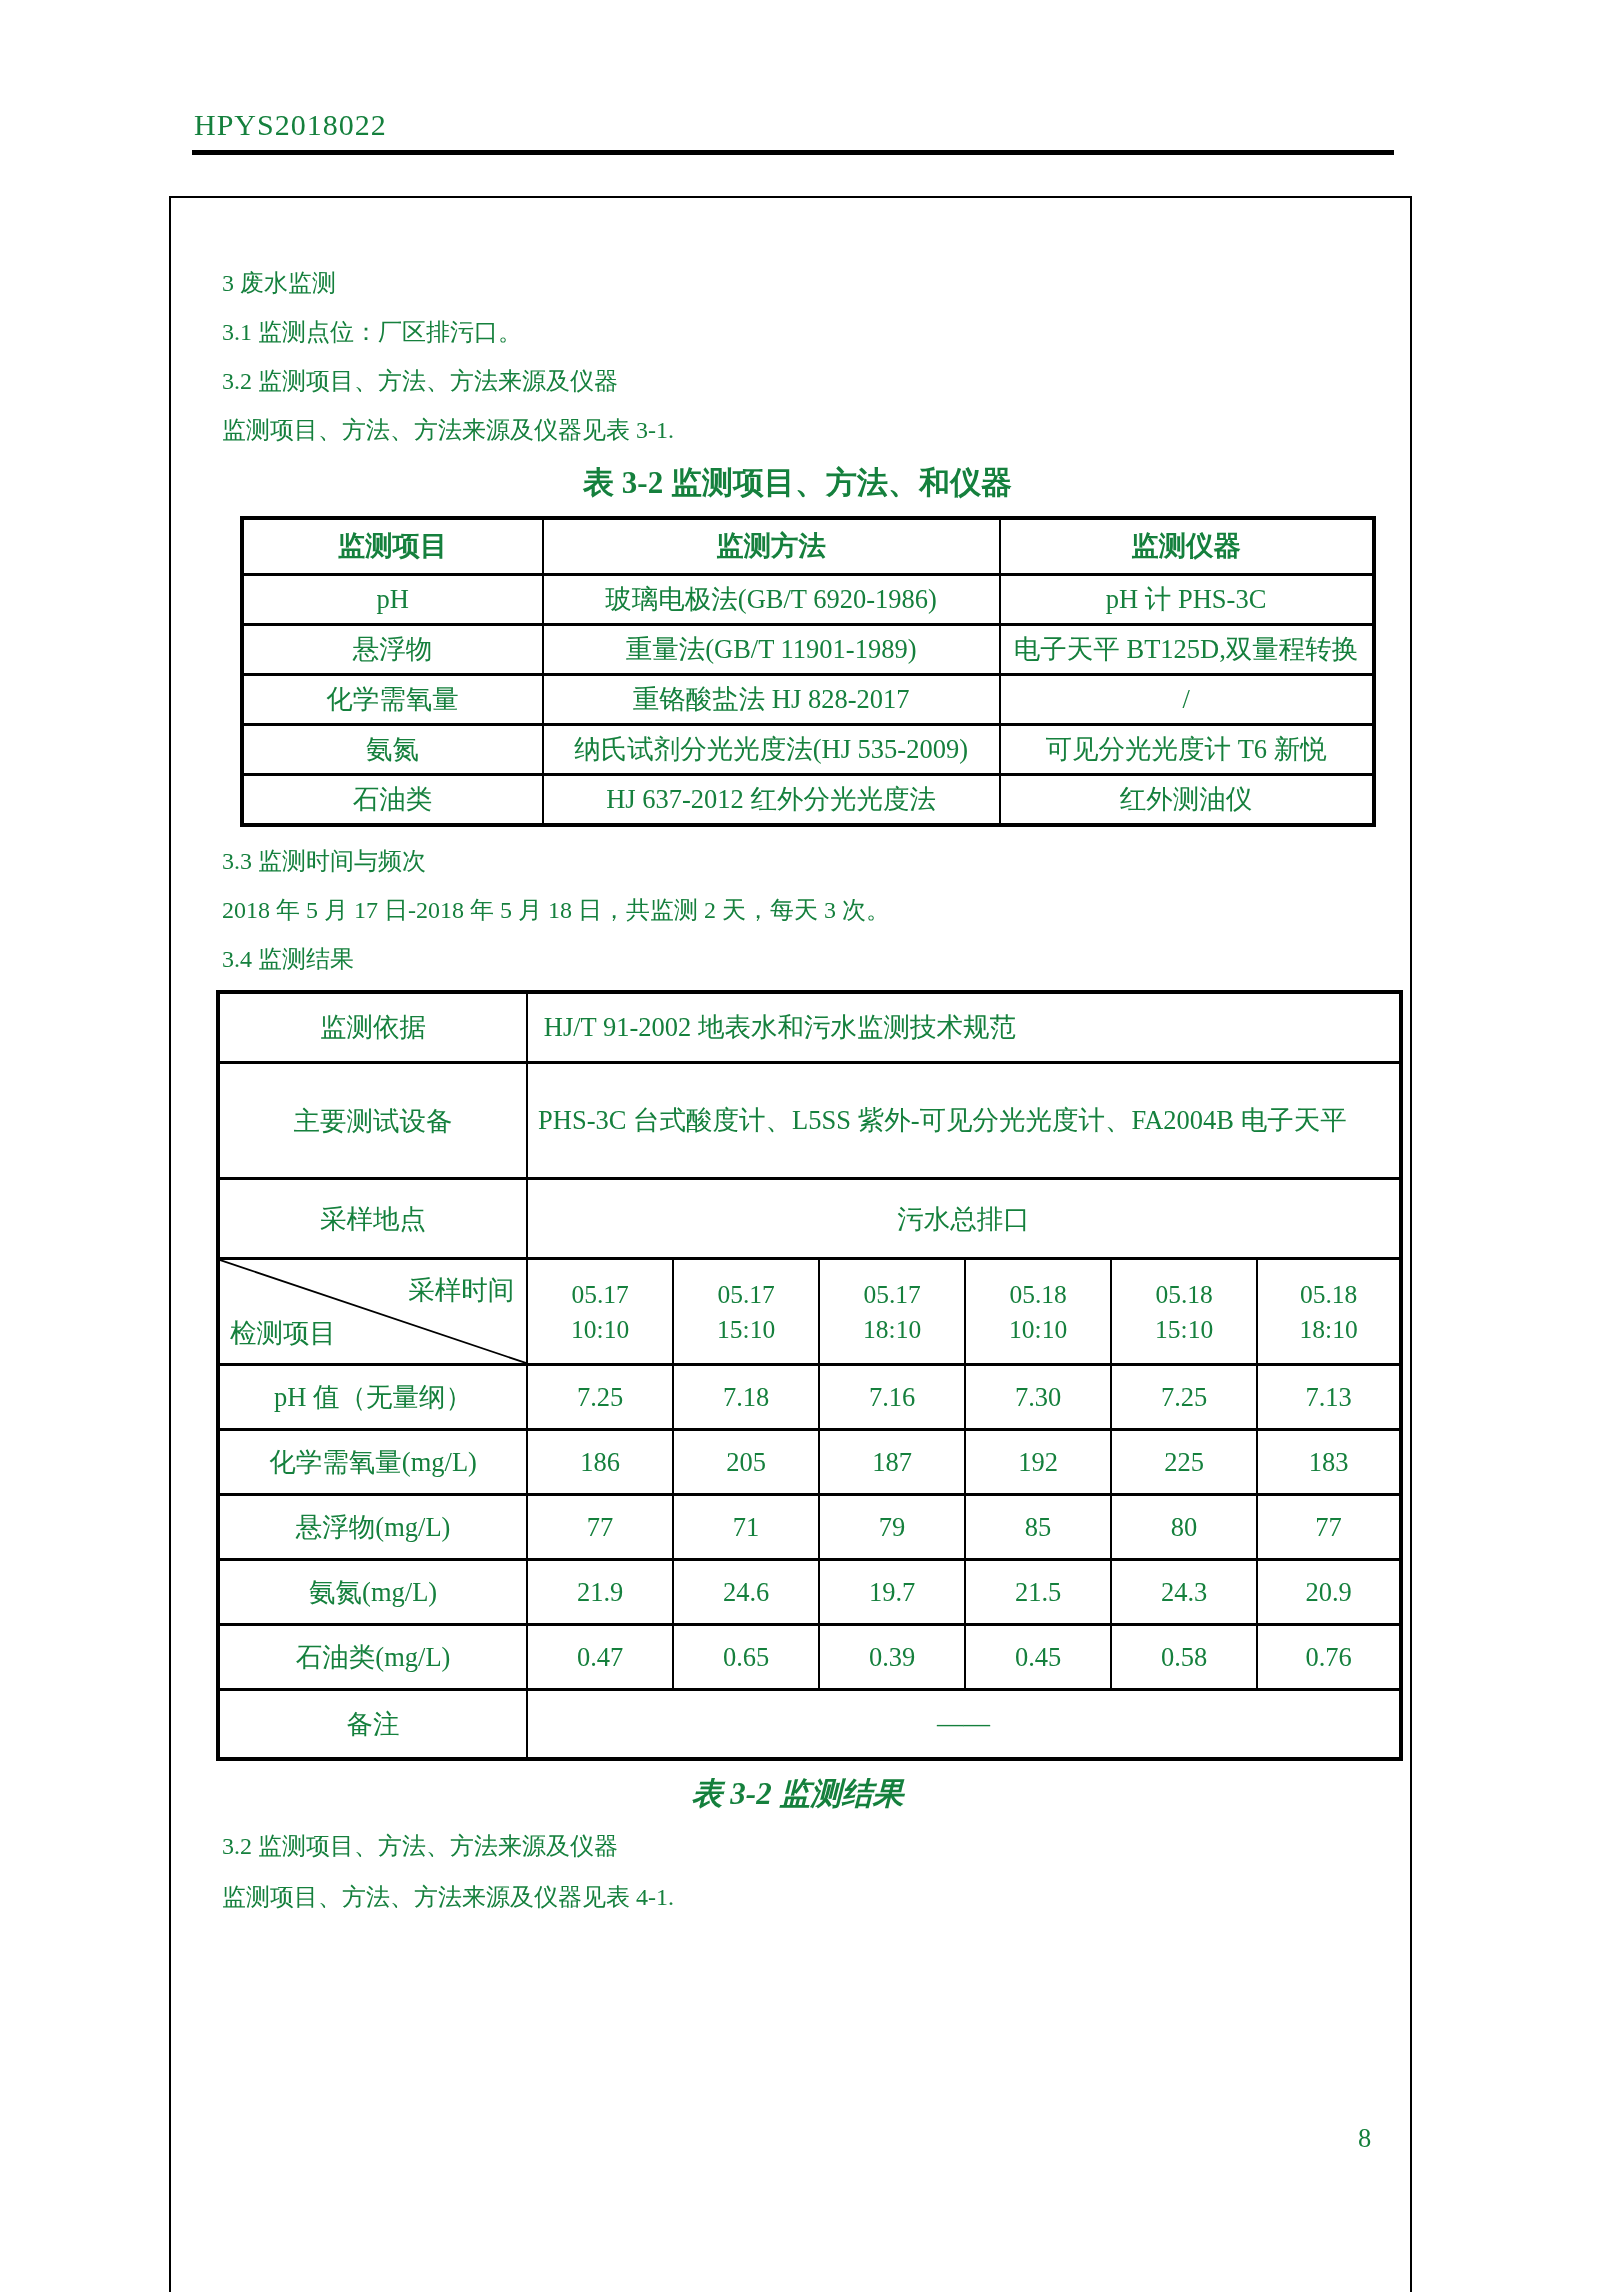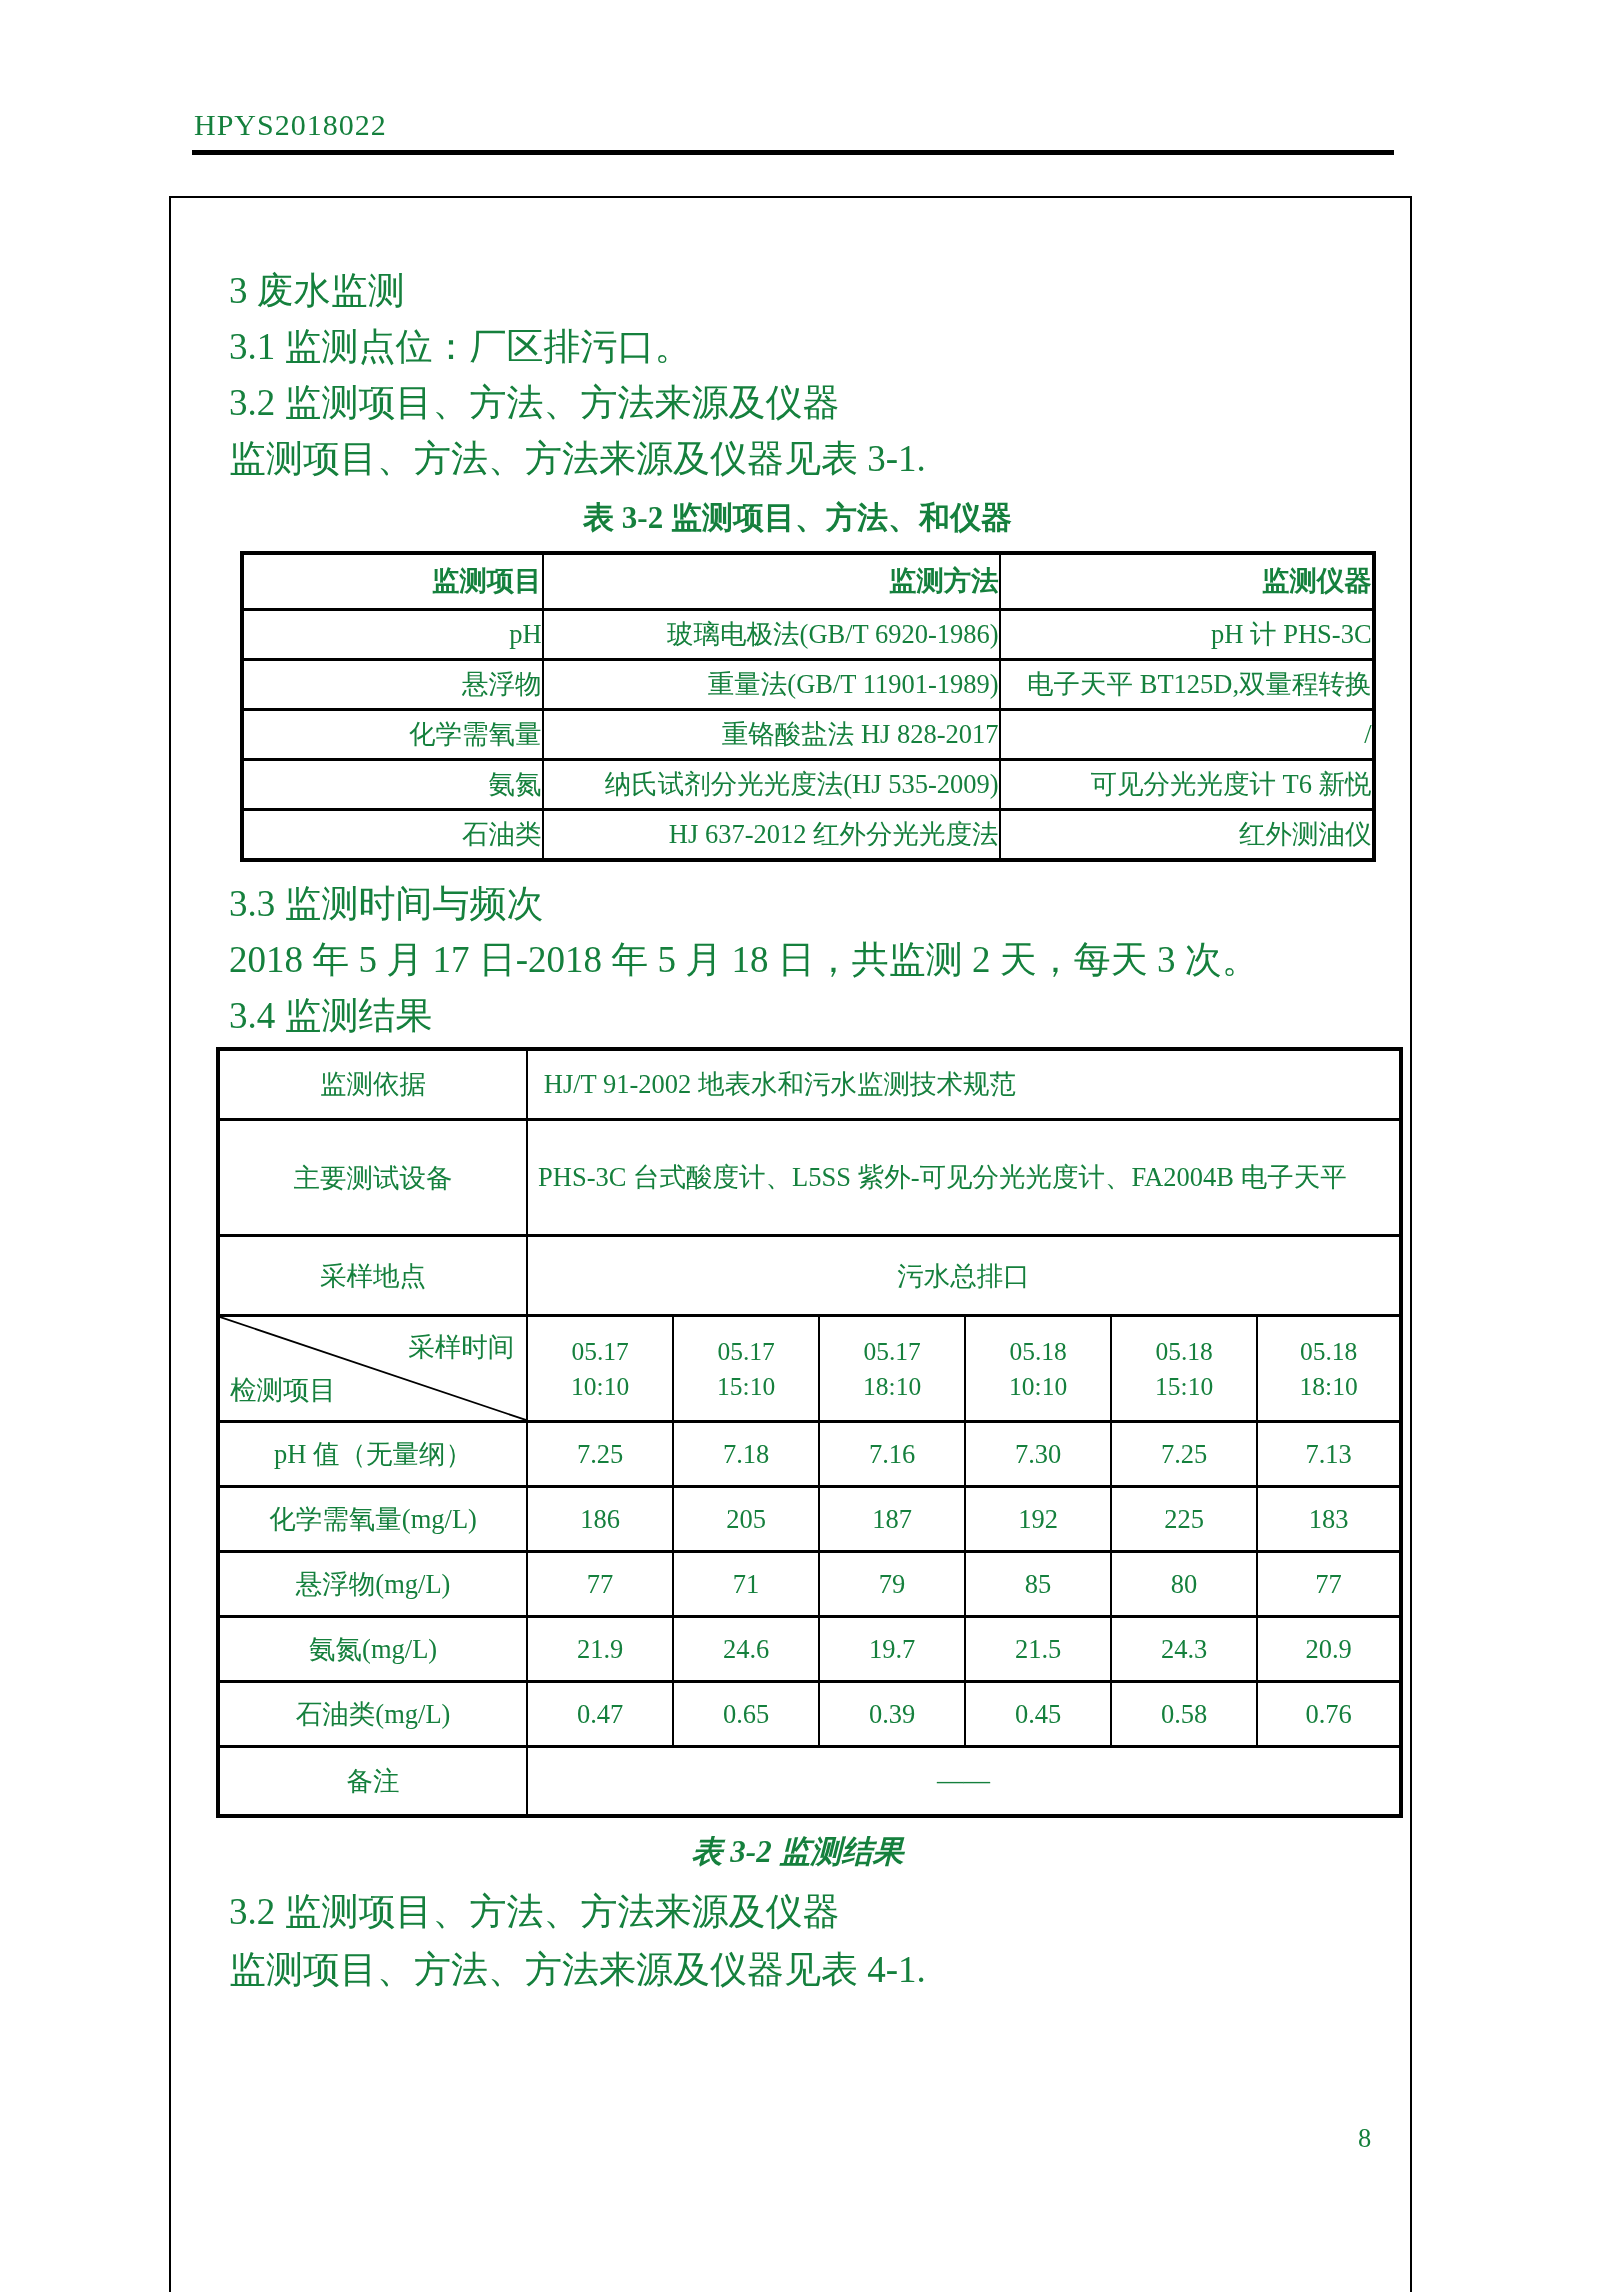--- a/index.html
+++ b/index.html
@@ -9,31 +9,31 @@
     font-family:"Liberation Serif","DejaVu Serif",serif;
     margin:0 auto;
   }
   .doc-number { position:absolute; left:194px; top:108px; font-size:30px; letter-spacing:1px; }
   .header-rule { position:absolute; left:192px; top:150px; width:1202px; height:4.9px; background:#000; }
   .content-box {
     position:absolute; left:169px; top:196px; width:1243px; height:2303px;
     border:2.9px solid #000; box-sizing:border-box;
     padding:61px 37px 0 51px;
   }
-  .para { margin:7px; height:49px; line-height:49px; font-size:37px; white-space:nowrap; }
+  .para { margin:0; height:49px; line-height:49px; font-size:24px; white-space:nowrap; }
   .para-sm { height:51px; line-height:51px; }
   .tbl-caption { margin:0; text-align:center; font-weight:bold; font-size:31px; height:55px; line-height:55px; }
 
   table { border-collapse:collapse; table-layout:fixed; }
   td, th { overflow:hidden; }
 
   .methods { width:1132px; margin:5.9px 0 0 17.6px; border:4.9px solid #000; }
   .methods th, .methods td {
     border-style:solid; border-color:#000; border-width:3.9px 2.9px;
-    text-align:right; vertical-align:middle; padding:0; font-size:26.5px;
+    text-align:center; vertical-align:middle; padding:0; font-size:26.5px;
   }
   .methods th { height:53px; font-size:27.4px; font-weight:bold; }
   .methods td { height:47px; }
 
   .spacer-10 { height:9.8px; }
 
   .results { width:1183px; margin:5.9px 0 0 -5.9px; border:4.9px solid #000; }
   .results td {
     border-style:solid; border-color:#000; border-width:3.9px 2.9px;
     text-align:center; vertical-align:middle; padding:0; font-size:26.5px;

